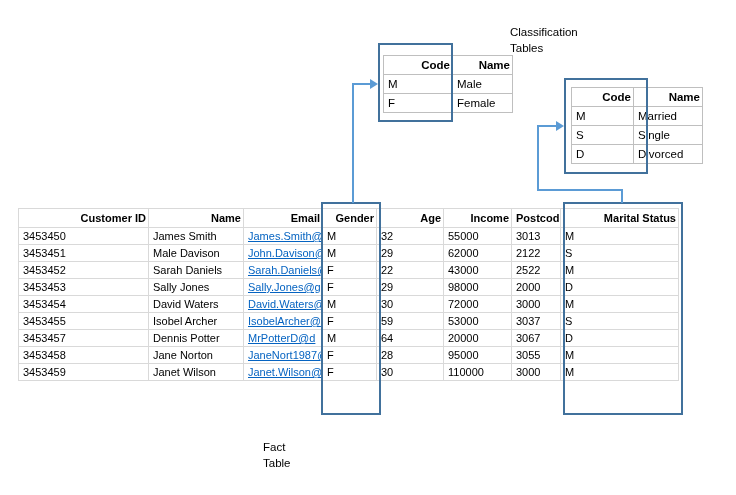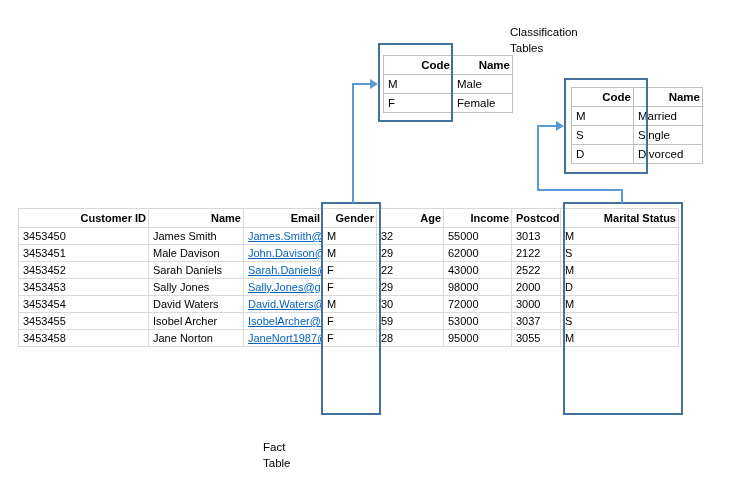--- a/index.html
+++ b/index.html
@@ -195,27 +195,47 @@
         <td>3453455</td>
         <td>Isobel Archer</td>
         <td><span class="link">IsobelArcher@</span></td>
         <td>F</td>
         <td>59</td>
         <td>53000</td>
         <td>3037</td>
         <td>S</td>
       </tr>
       <tr>
+        <td>3453457</td>
+        <td>Dennis Potter</td>
+        <td><span class="link">MrPotterD@d</span></td>
+        <td>M</td>
+        <td>64</td>
+        <td>20000</td>
+        <td>3067</td>
+        <td>D</td>
+      </tr>
+      <tr>
         <td>3453458</td>
         <td>Jane Norton</td>
         <td><span class="link">JaneNort1987@</span></td>
         <td>F</td>
         <td>28</td>
         <td>95000</td>
         <td>3055</td>
+        <td>M</td>
+      </tr>
+      <tr>
+        <td>3453459</td>
+        <td>Janet Wilson</td>
+        <td><span class="link">Janet.Wilson@</span></td>
+        <td>F</td>
+        <td>30</td>
+        <td>110000</td>
+        <td>3000</td>
         <td>M</td>
       </tr>
     </tbody>
 </table>
 
 <div class="hl-box box-gender-class"></div>
 <div class="hl-box box-marital-class"></div>
 <div class="hl-box box-gender-fact"></div>
 <div class="hl-box box-marital-fact"></div>
 

